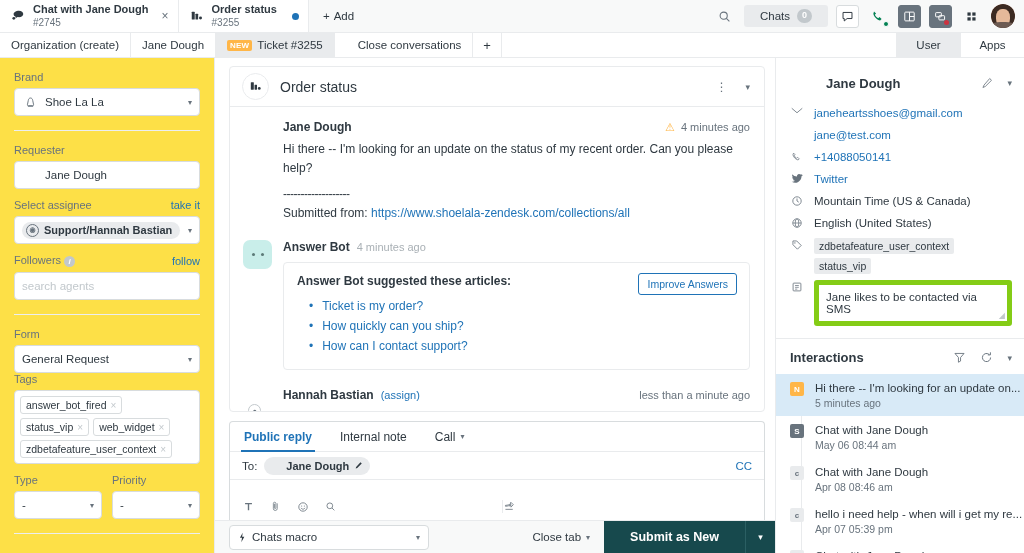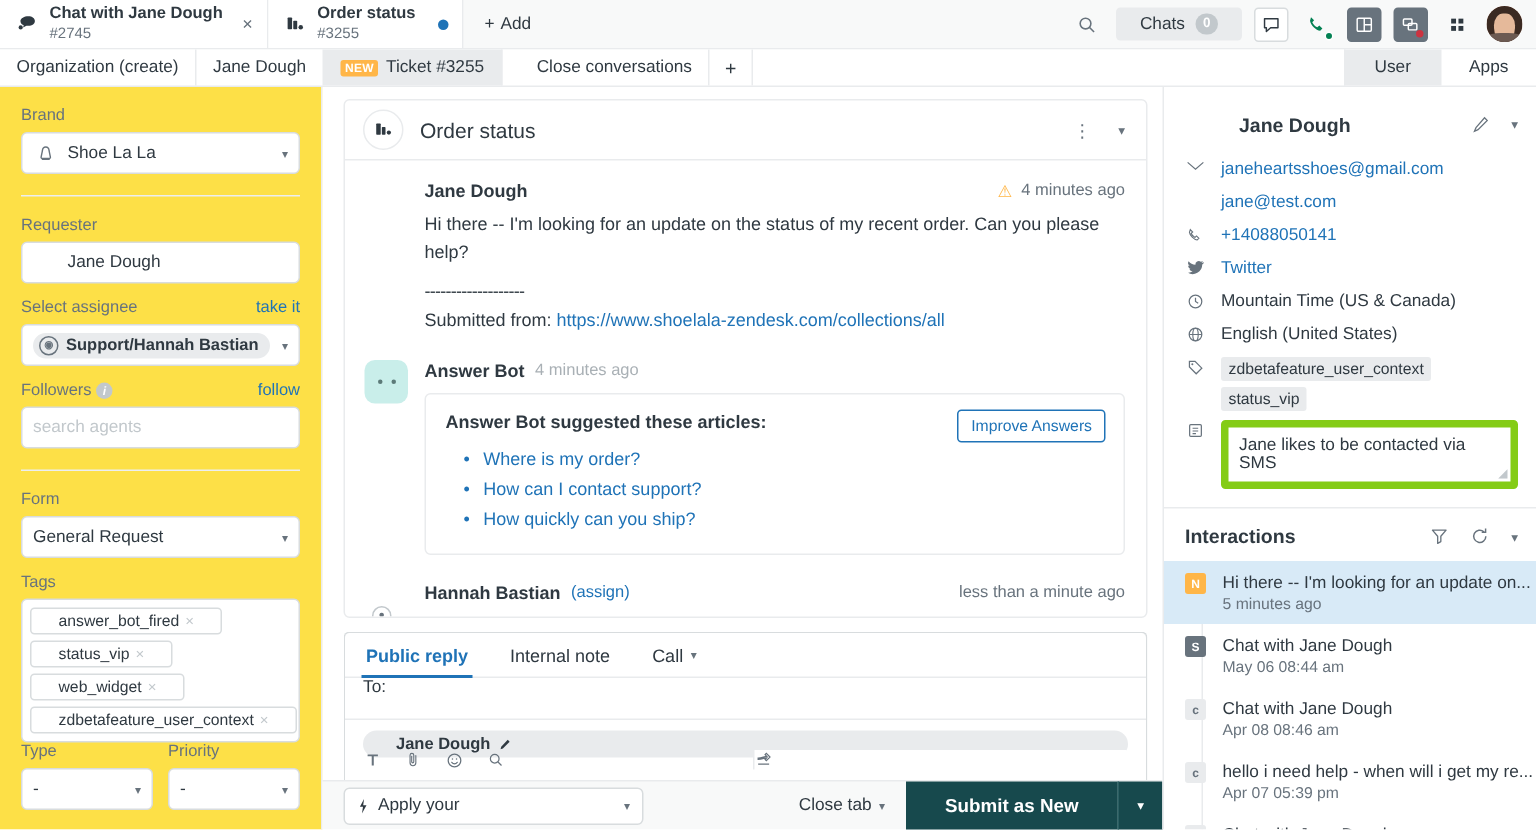--- a/index.html
+++ b/index.html
@@ -130,21 +130,21 @@
     background: #c2c8cc; color: #fff; font-size: 8px; align-items: center;
     justify-content: center; margin-left: 3px; font-style: italic; font-weight: bold;
   }
   .tags-box {
     border: 1px solid #d8dcde; border-radius: 4px; padding: 5px;
     display: flex; flex-wrap: wrap; gap: 4px; background: #fff;
   }
   .tag-chip {
     display: inline-flex; align-items: center; gap: 4px;
     border: 1px solid #d8dcde; border-radius: 3px;
-    padding: 2px 18px; font-size: 10.5px; color: #2f3941; background: #fff;
+    padding: 2px 5px; font-size: 10.5px; color: #2f3941; background: #fff;
   }
   .tag-chip .x { color: #c2c8cc; font-size: 10px; }
   .two-col { display: flex; gap: 10px; }
   .two-col > div { flex: 1 1 0; min-width: 0; }
 
   
   .center { flex: 1 1 auto; display: flex; flex-direction: column; min-width: 0; background: #fff; }
   .convo-card {
     margin: 8px 10px 0 14px; border: 1px solid #e9ebed; border-radius: 4px;
     display: flex; flex-direction: column; flex: 1 1 auto; min-height: 0; overflow: hidden;
@@ -211,22 +211,22 @@
   .comp-tab {
     display: flex; align-items: center; padding: 0 14px; font-size: 12px;
     color: #2f3941; position: relative;
   }
   .comp-tab.active { color: #1f73b7; font-weight: bold; }
   .comp-tab.active::after {
     content: ""; position: absolute; left: 11px; right: 11px; bottom: -1px; height: 2px; background: #1f73b7;
   }
   .comp-tab .cc { margin-left: 5px; color: #68737d; font-size: 8px; }
   .comp-to {
-    height: 28px; display: flex; gap: 23px;
-    padding: 0 12px; border-bottom: 1px solid #e9ebed; font-size: 11.5px; flex-direction: column;
+    height: 28px; display: flex; align-items: center; gap: 7px;
+    padding: 0 12px; border-bottom: 1px solid #e9ebed; font-size: 11.5px;
   }
   .to-chip {
     display: inline-flex; align-items: center; gap: 5px;
     background: #e9ebed; border-radius: 11px; padding: 2px 7px 2px 3px;
     font-size: 11px; font-weight: bold; color: #2f3941;
   }
   .to-chip .av { width: 14px; height: 14px; border-radius: 50%; overflow: hidden; }
   .cc-link { margin-left: auto; color: #1f73b7; font-size: 11.5px; }
   .comp-area { height: 13px; }
   .comp-tools {
@@ -500,41 +500,41 @@
         </div>
       </div>
 
       <div class="lsec">
         <span class="flabel">Form</span>
         <div class="fld">
           <span>General Request</span>
           <span class="caret">▾</span>
         </div>
 
-        <span class="flabel" style="margin-top:10px">Tags</span>
+        <span class="flabel" style="margin-top:0">Tags</span>
         <div class="tags-box">
           <span class="tag-chip">
             <span>answer_bot_fired</span>
               <span class="x">×</span>
           </span>
           <span class="tag-chip">
             <span>status_vip</span>
               <span class="x">×</span>
           </span>
           <span class="tag-chip">
             <span>web_widget</span>
               <span class="x">×</span>
           </span>
           <span class="tag-chip">
             <span>zdbetafeature_user_context</span>
               <span class="x">×</span>
           </span>
         </div>
 
-        <div class="two-col" style="">
+        <div class="two-col" style="margin-top:10px">
           <div>
             <span class="flabel">Type</span>
             <div class="fld">
               <span>-</span>
               <span class="caret">▾</span>
             </div>
           </div>
           <div>
             <span class="flabel">Priority</span>
             <div class="fld">
@@ -603,27 +603,27 @@
             <span class="mcontent">
               <span class="mhead">
                 <span class="mname">Answer Bot</span>
                 <span class="mname-sub">4 minutes ago</span>
               </span>
               <div class="ab-card">
                 <div class="ab-title">Answer Bot suggested these articles:</div>
                 <button class="improve-btn">Improve Answers</button>
                 <ul class="ab-list">
                   <li>
-                      <a href="#">Where is my order?</a>
+                      <a href="#">Ticket is my order?</a>
+                    </li>
+                  <li>
+                      <a href="#">How quickly can you ship?</a>
                     </li>
                   <li>
                       <a href="#">How can I contact support?</a>
-                    </li>
-                  <li>
-                      <a href="#">How quickly can you ship?</a>
                     </li>
                 </ul>
               </div>
             </span>
           </div>
 
           <div class="msg" style="padding-top:16px">
             <span class="av">
               <span class="face f2"><span class="hair"></span><span class="skin"></span><span class="body"></span></span>
             </span>
@@ -703,21 +703,21 @@
         </div>
       </div>
 
       <div class="bottombar">
         <div class="macro">
           <span>
             <svg width="8" height="11" viewBox="0 0 10 16">
                 <path d="M6 1L2 8.5h3L4 15l4.4-8H5.2z" fill="#2f3941"></path>
               </svg>
           </span>
-          <span>Apply your</span>
+          <span>Chats macro</span>
           <span class="caret">▾</span>
         </div>
         <div class="bottom-right">
           <div class="close-tab">
             <span>Close tab</span>
             <span style="font-size:8px;color:#68737d">▾</span>
           </div>
           <div class="submit-btn">
             <span>Submit as New</span>
           </div>

